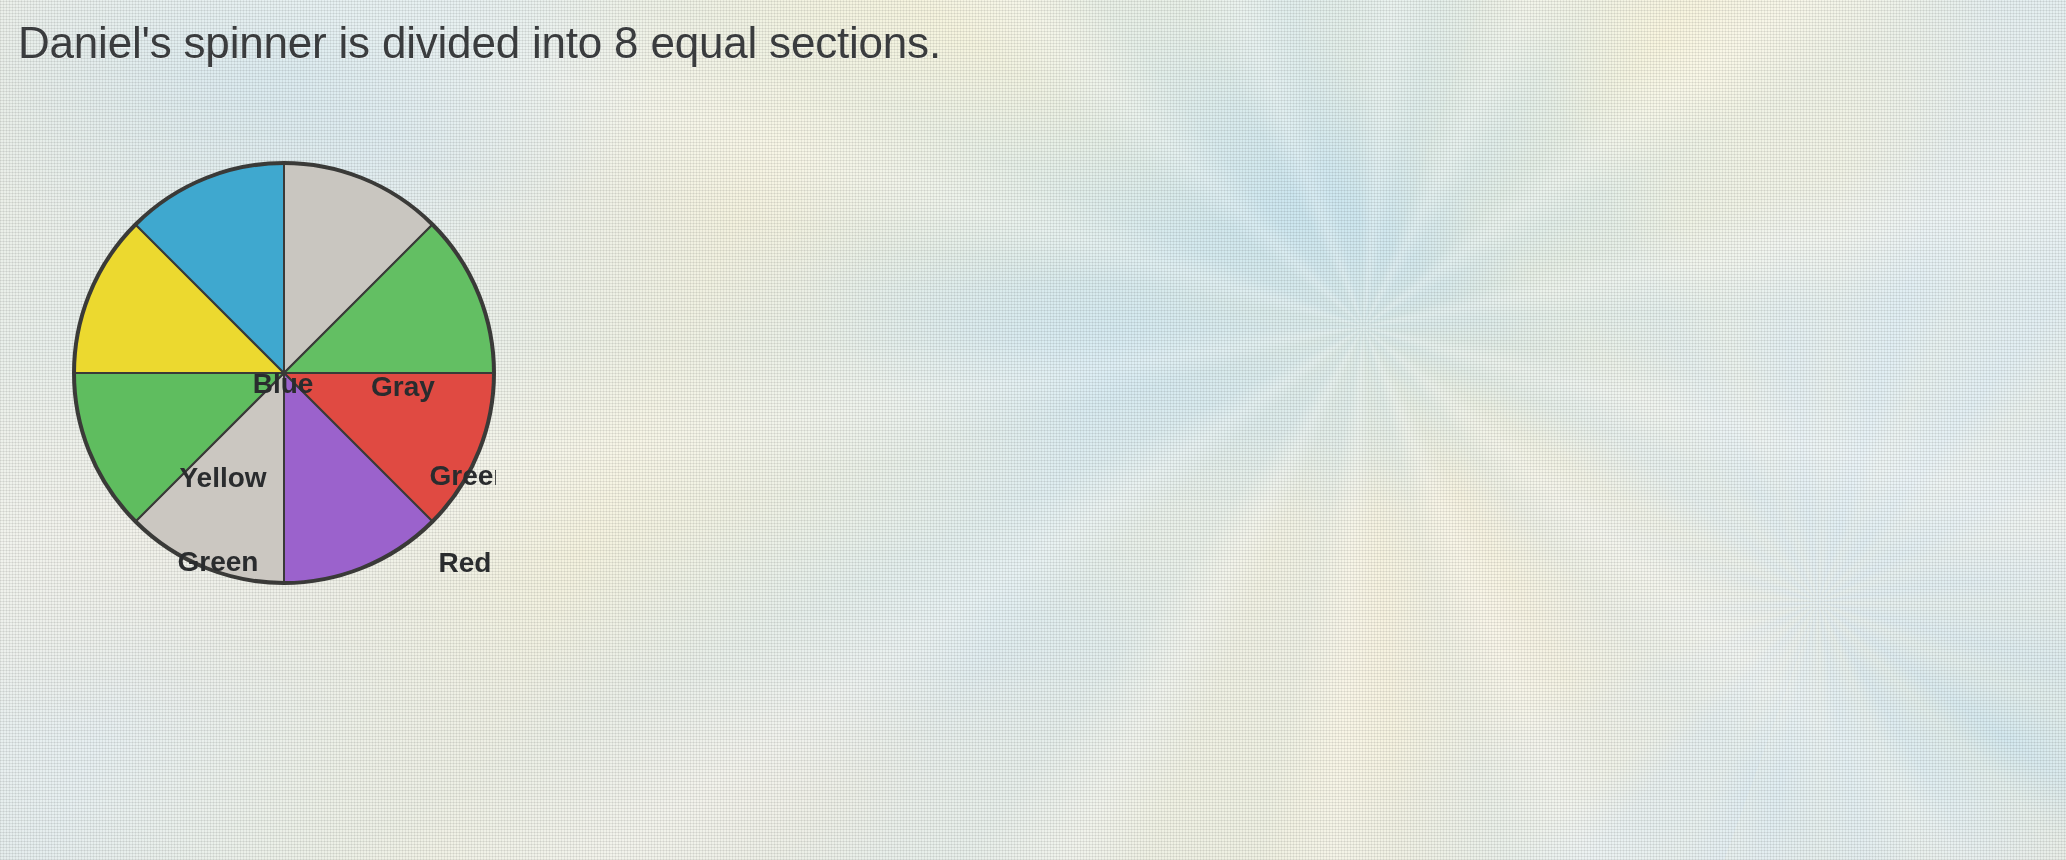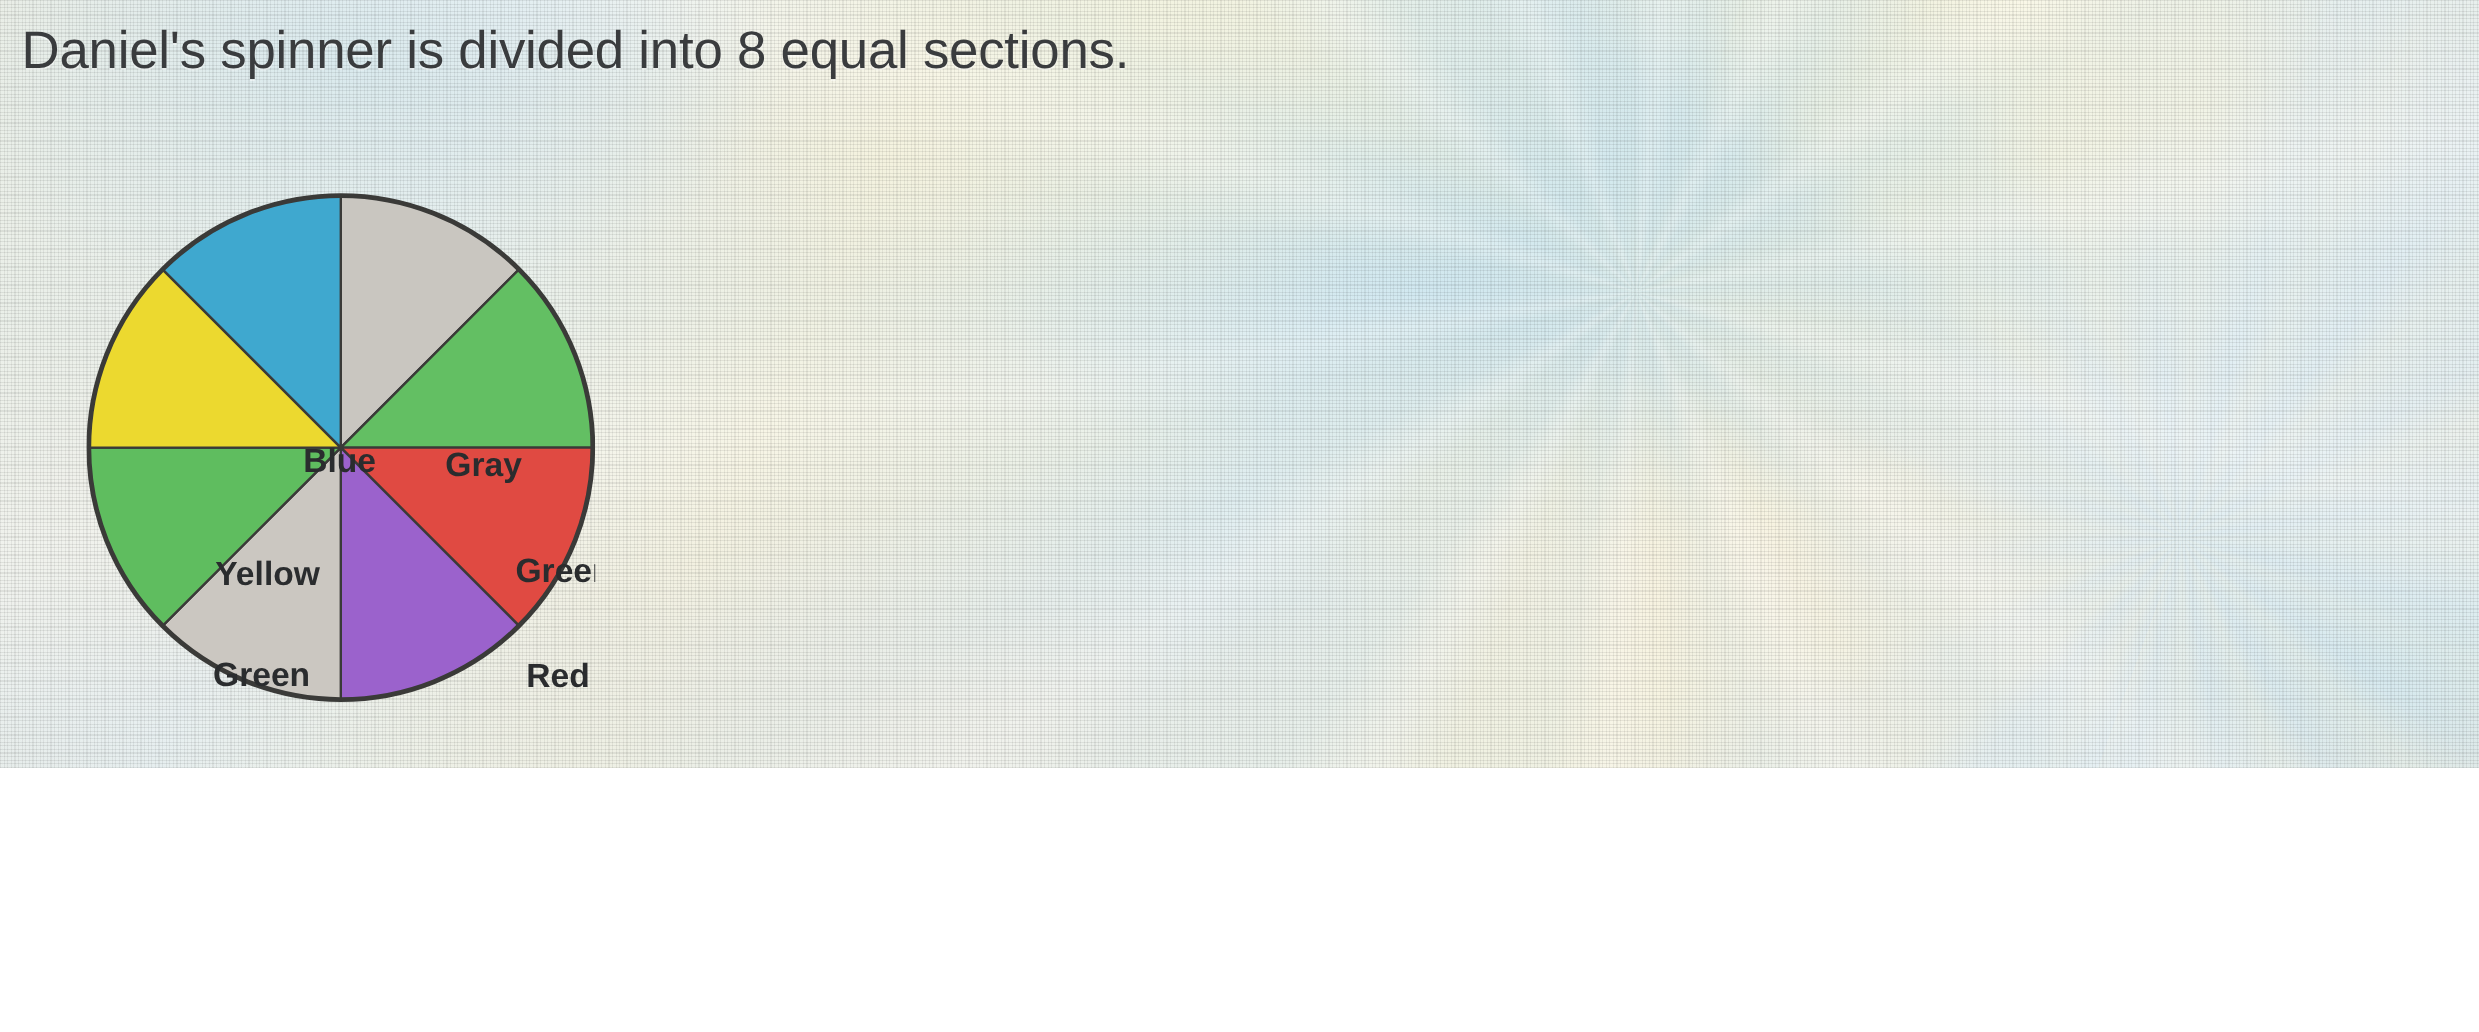--- a/index.html
+++ b/index.html
@@ -8,21 +8,21 @@
     padding: 0;
     width: 2066px;
     height: 860px;
     overflow: hidden;
     background: #ffffff;
   }
 
   #page {
     position: relative;
     width: 2066px;
-    height: 640px;
+    height: 860px;
     overflow: hidden;
     font-family: "Liberation Sans", sans-serif;
     text-align: center;
   }
 
   
   .bg-base {
     position: absolute;
     inset: 0;
     background:

